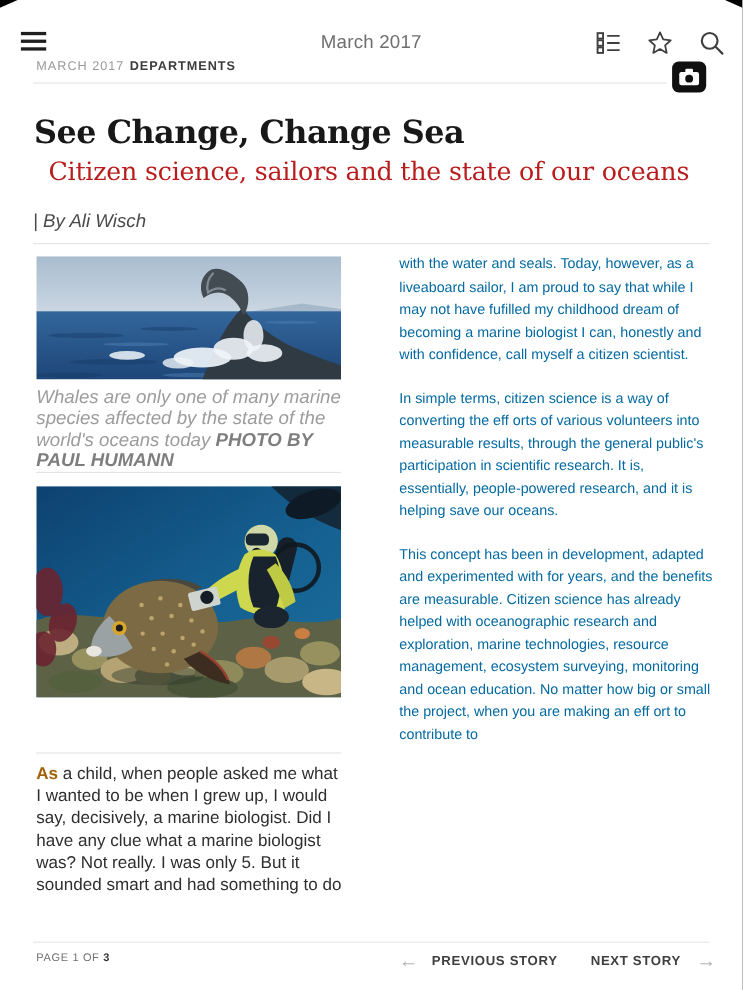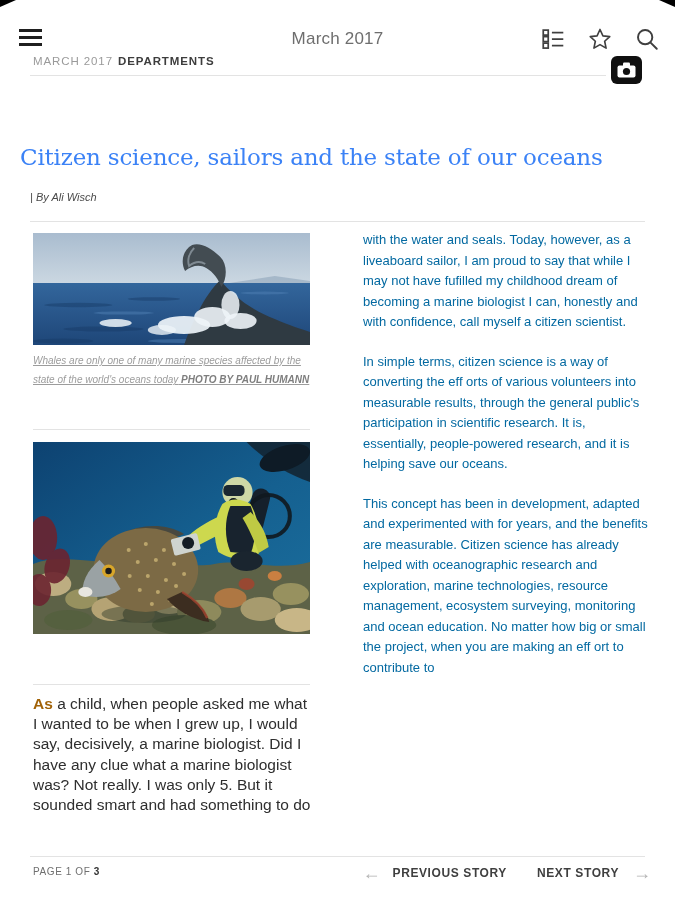--- a/index.html
+++ b/index.html
@@ -44,39 +44,39 @@
   .kicker {
     position:absolute; left:33px; top:92px;
     font-size:13.5px; letter-spacing:.8px; color:#2d2d2d;
   }
   .headline {
     position:absolute; left:31px; top:103px;
     font-family:"DejaVu Serif", serif; font-weight:bold;
     font-size:29px; letter-spacing:-0.5px; color:#181818;
   }
   .subhead {
-    position:absolute; left:20px; top:144px;
+    position:absolute; left:44px; top:144px;
     font-family:"DejaVu Serif", serif; font-weight:normal;
-    font-size:23px; letter-spacing:-0.2px; color:#3b82f6;
+    font-size:23px; letter-spacing:-0.2px; color:#b91c1c;
   }
   .byline {
     position:absolute; left:30px; top:191px;
-    font-style:italic; font-size:11px; color:#4a4a4a;
+    font-style:italic; font-size:17px; color:#4a4a4a;
   }
   .hr2 { left:30px; width:615px; top:221px; }
 
   
   .figure { position:absolute; left:33px; width:277px; cursor:pointer; }
   .fig-whale { top:233px; height:112px; }
   .fig-diver { top:442px; height:192px; }
   .figure svg { display:block; width:100%; height:100%; }
 
   .caption {
     position:absolute; left:33px; width:277px;
-    font-style:italic; font-size:10px; line-height:19.3px; color:#9c9c9c;text-decoration:underline;
+    font-style:italic; font-size:17px; line-height:19.3px; color:#9c9c9c;
   }
   .cap1 { top:351px; }
   .cap2 { top:641px; }
   .caption b { color:#7e7e7e; }
   .sep1 { left:33px; width:277px; top:429px; }
   .sep2 { left:33px; width:277px; top:684px; }
 
   .body-left {
     position:absolute; left:33px; top:694px; width:280px;
     font-size:15.5px; line-height:20.2px; color:#2e2e2e;
@@ -150,20 +150,21 @@
   <div class="hr hr1"></div>
 
   <div class="camera-btn">
     <svg viewBox="0 0 31 28">
       <rect x="6.5" y="9.5" width="18" height="12" rx="2" fill="#ffffff"></rect>
       <rect x="12" y="6.5" width="7" height="5" rx="1.2" fill="#ffffff"></rect>
       <circle cx="15.5" cy="15.5" r="3.6" fill="#101010"></circle>
     </svg>
   </div>
 
+  <div class="headline">See Change, Change Sea</div>
   <div class="subhead">Citizen science, sailors and the state of our oceans</div>
   <div class="byline">| By Ali Wisch</div>
   <div class="hr hr2"></div>
 
   <div class="figure fig-whale">
     <svg viewBox="0 0 275 112" preserveAspectRatio="none">
       <defs>
         <linearGradient id="sky" x1="0" y1="0" x2="0" y2="1">
           <stop offset="0" stop-color="#a9bccf"></stop>
             <stop offset="1" stop-color="#ccd8e2"></stop>

